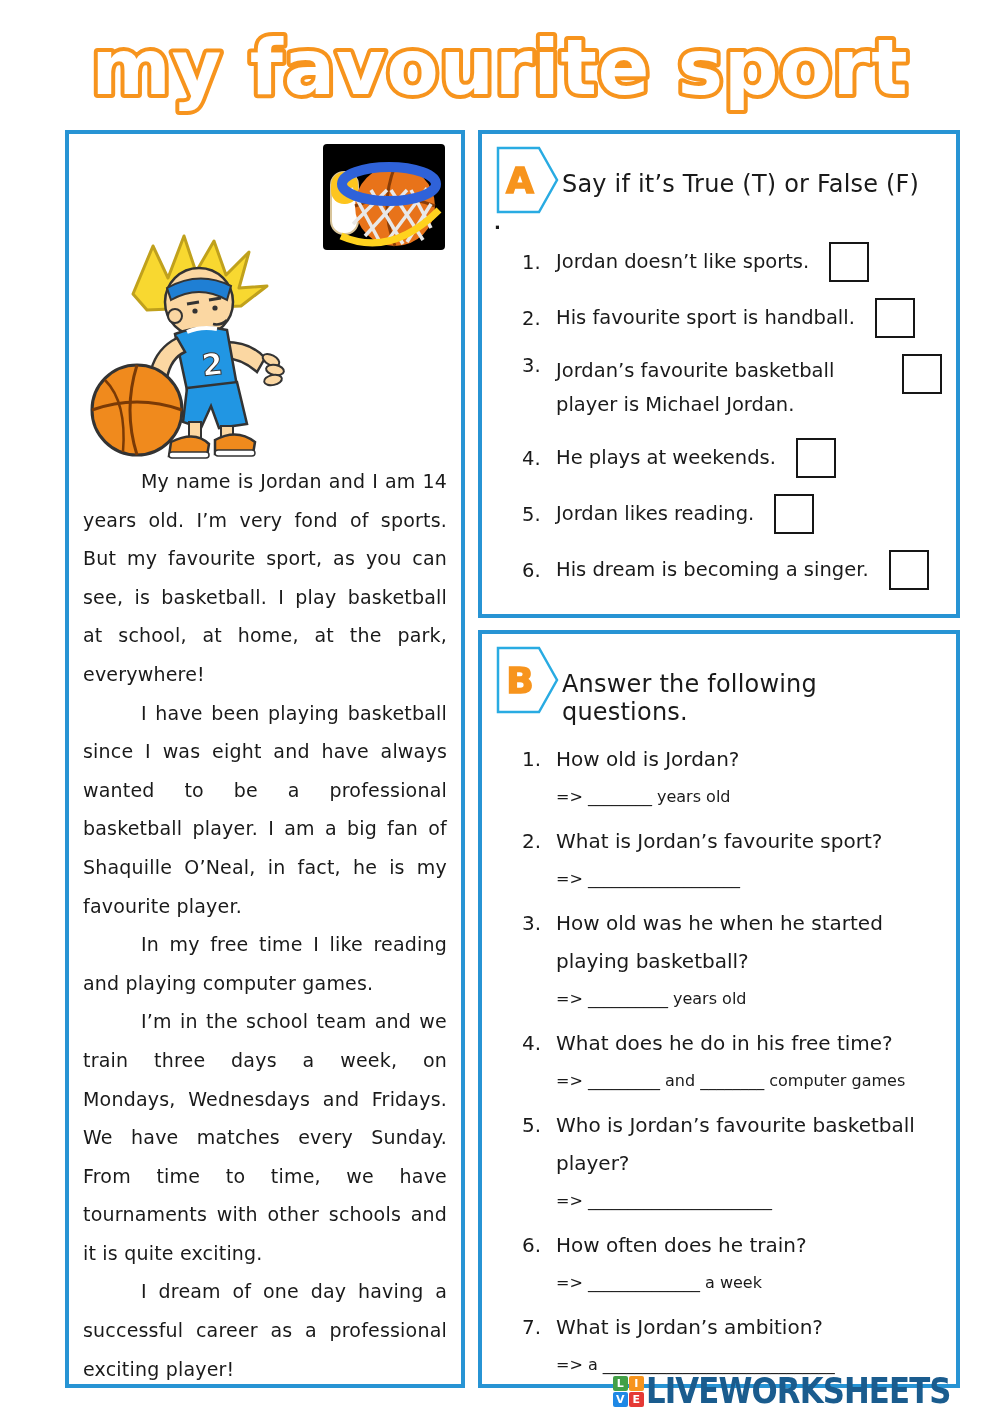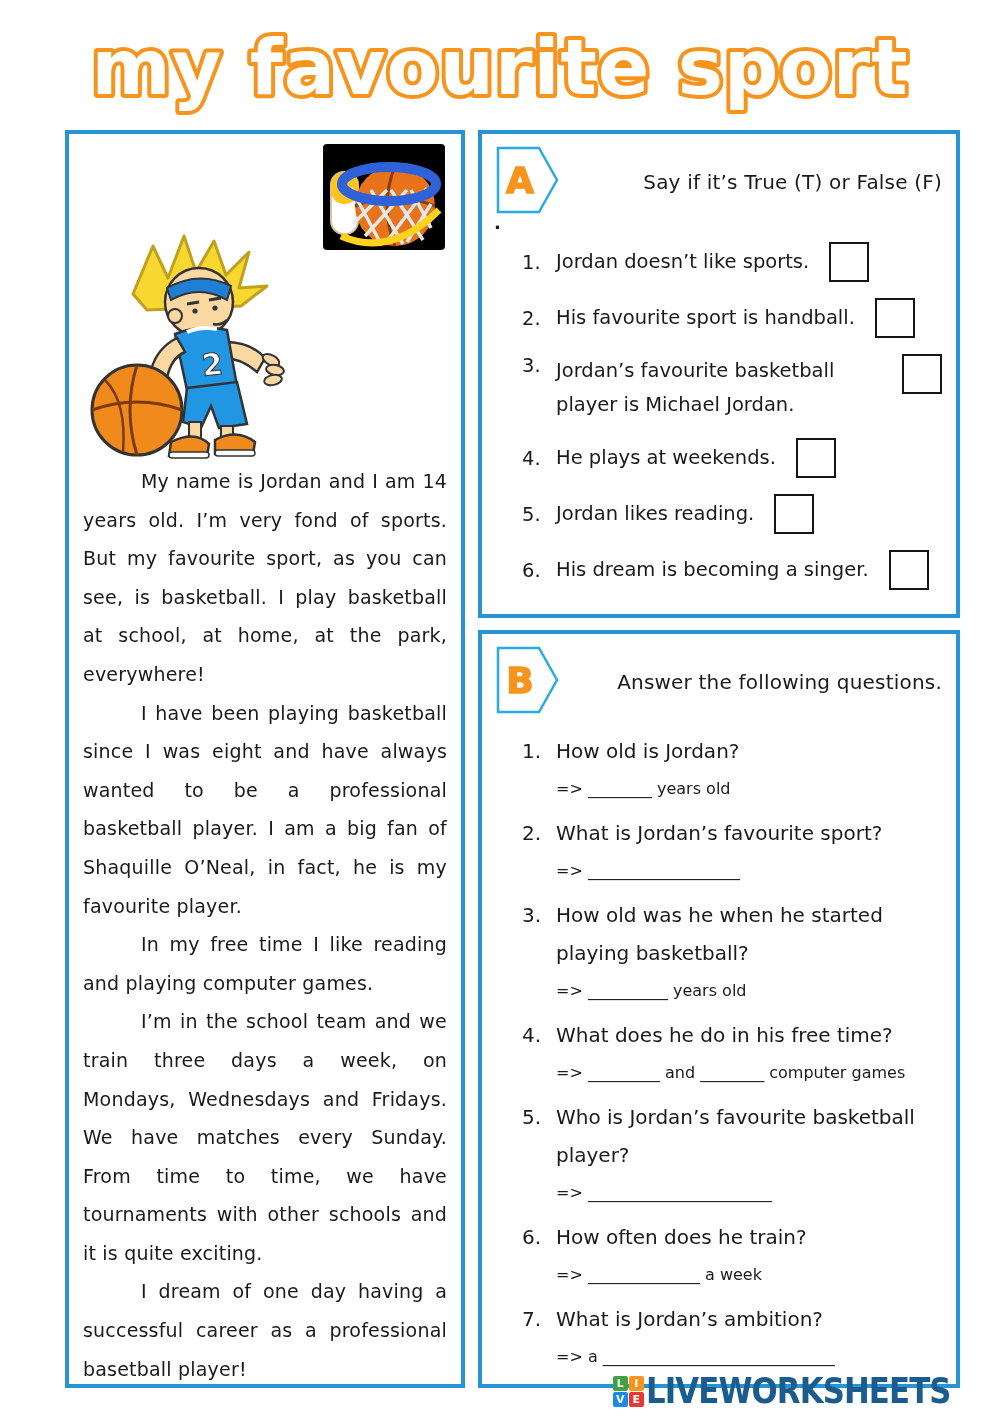--- a/index.html
+++ b/index.html
@@ -22,21 +22,21 @@
   .passage{padding:0 14px;}
   .passage p{
     margin:0;font-size:19px;line-height:38.6px;text-align:justify;
     text-indent:58px;letter-spacing:.2px;
   }
   
   .sec-head{display:flex;align-items:flex-start;}
   .badge-wrap{position:relative;flex:0 0 66px;}
   .stray-dot{position:absolute;left:-2px;top:66px;font-size:18px;font-weight:bold;}
   .instruction{
-    flex:1;text-align:right;font-size:20px;font-weight:500;
+    flex:1;text-align:left;font-size:24px;font-weight:500;
     padding-top:24px;letter-spacing:.2px;
   }
   
   .tf-list{margin-top:24px;padding-left:26px;}
   .tf-row{display:flex;align-items:center;margin-bottom:16px;font-size:19.5px;}
   .tf-row .num{flex:0 0 34px;}
   .tf-text{margin-right:20px;line-height:34px;}
   .tf-box{
     width:40px;height:40px;border:2px solid #161616;flex:0 0 40px;
     box-sizing:border-box;background:#fff;cursor:text;
@@ -141,21 +141,21 @@
     <path d="M140,210 Q162,198 180,212 L178,224 L140,224 Z" fill="#f08a1d" stroke="#333" stroke-width="2.5"></path>
     <rect x="94" y="222" width="40" height="6" rx="3" fill="#fff" stroke="#333" stroke-width="1.5"></rect>
     <rect x="140" y="220" width="40" height="6" rx="3" fill="#fff" stroke="#333" stroke-width="1.5"></rect>
   </svg>
 
   <div class="passage">
       <p>My name is Jordan and I am 14 years old. I’m very fond of sports. But my favourite sport, as you can see, is basketball. I play basketball at school, at home, at the park, everywhere!</p>
       <p>I have been playing basketball since I was eight and have always wanted to be a professional basketball player. I am a big fan of Shaquille O’Neal, in fact, he is my favourite player.</p>
       <p>In my free time I like reading and playing computer games.</p>
       <p>I’m in the school team and we train three days a week, on Mondays, Wednesdays and Fridays. We have matches every Sunday. From time to time, we have tournaments with other schools and it is quite exciting.</p>
-      <p>I dream of one day having a successful career as a professional basetball player!</p>
+      <p>I dream of one day having a successful career as a professional exciting player!</p>
     </div>
 </div>
 
 <div class="panel" id="panel-a">
   <div class="sec-head">
     <div class="badge-wrap">
       <svg width="64" height="68" viewBox="0 0 64 68">
         <polygon points="2,2 43,2 61,34 43,66 2,66" fill="#ffffff" stroke="#29abe2" stroke-width="2.5"></polygon>
         <text x="24" y="47" text-anchor="middle" font-family="DejaVu Sans,sans-serif" font-size="36" font-weight="bold" fill="#f7941d" stroke="#f7941d" stroke-width="1.5">A</text>
       </svg>

